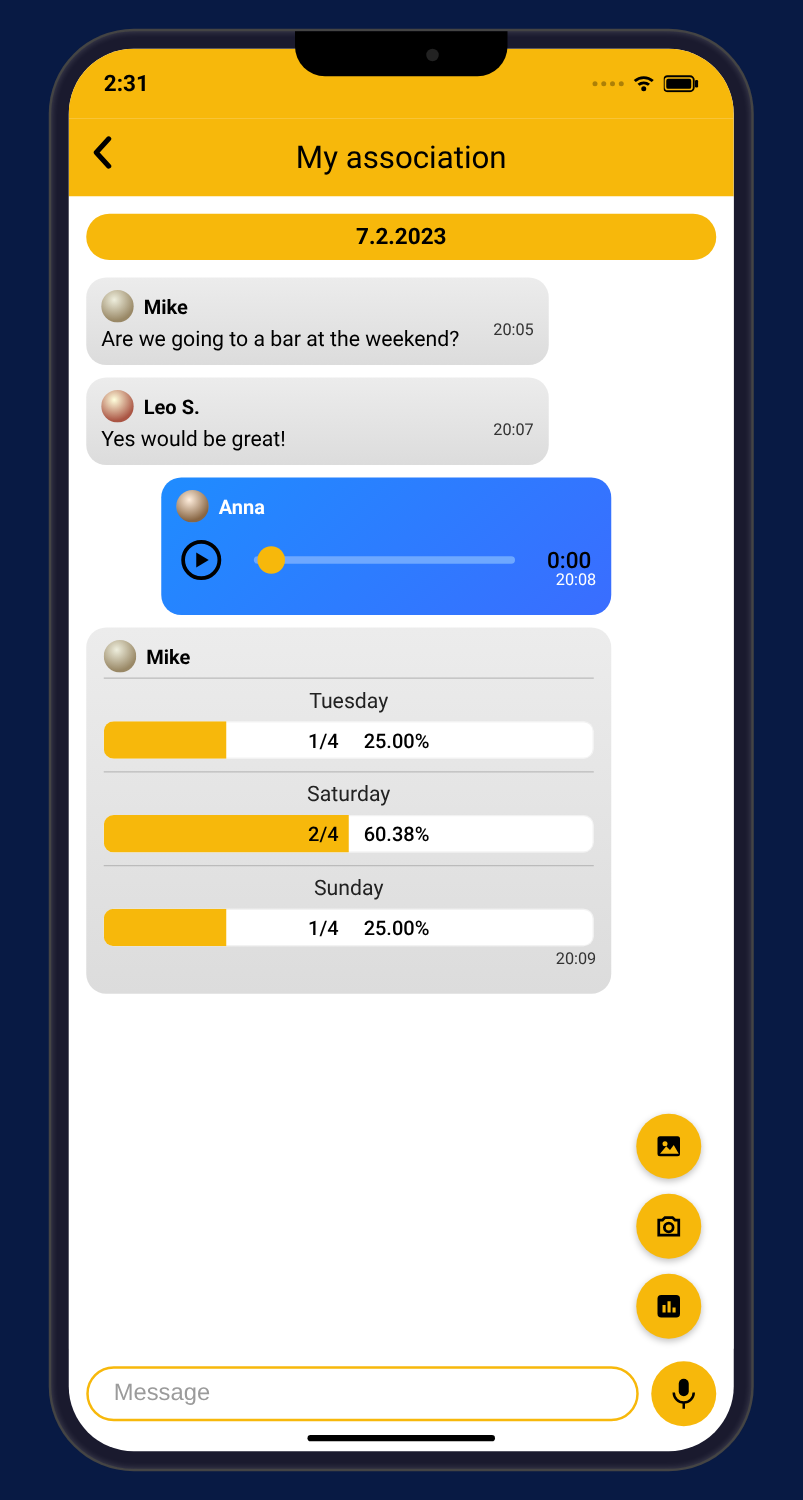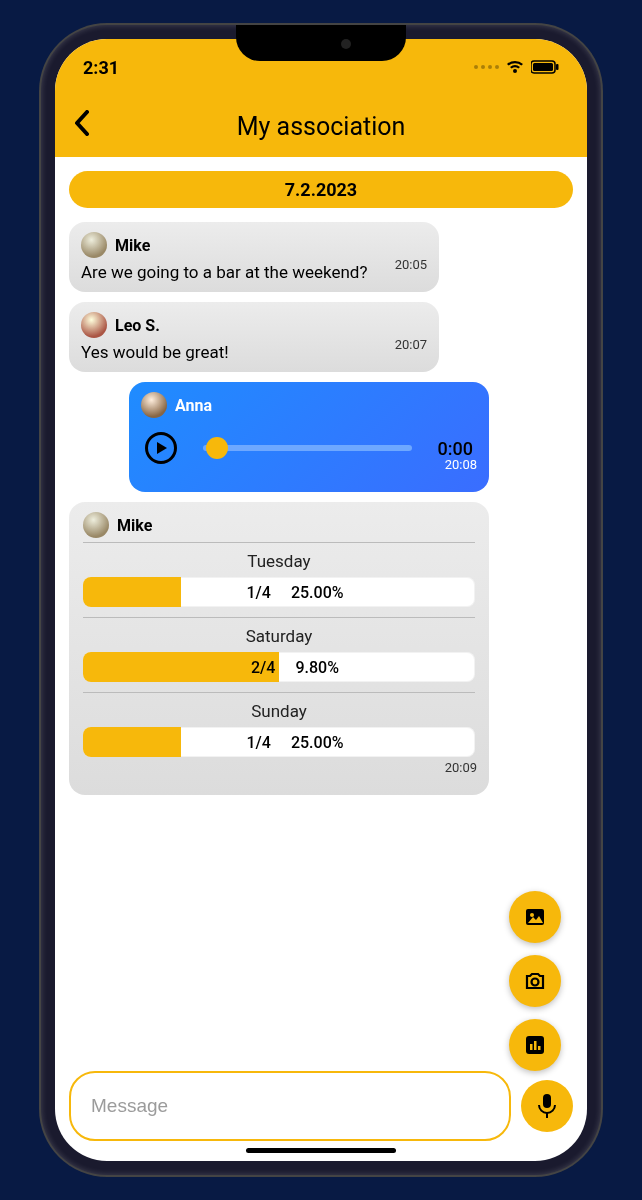--- a/index.html
+++ b/index.html
@@ -180,21 +180,21 @@
 .poll-bar-text {
   position:absolute; left:0; right:0; top:0; bottom:0;
   display:flex; align-items:center; justify-content:center;
   gap:20px; font-size:16px; color:#000; font-weight:500;padding-left:32px;
 }
 .bottom-bar {
   padding: 10px 14px 20px 14px;
   display:flex; align-items:center; gap:10px;
 }
 .msg-input {
-  flex:1; height:70px; border:2px solid #f7b80b;
+  flex:1; height:44px; border:2px solid #f7b80b;
   border-radius:26px; padding:0 20px; font-size:19px;
   outline:none;
 }
 .msg-input::placeholder { color:#9b9b9b; }
 .fab-stack {
   position:absolute; right:26px; bottom:90px;
   display:flex; flex-direction:column; gap:12px;
 }
 .fab {
   width:52px; height:52px; border-radius:50%;
@@ -305,21 +305,21 @@
             <span>25.00%</span>
           </div>
         </div>
 
         <div class="poll-divider"></div>
         <div class="poll-opt-label">Saturday</div>
         <div class="poll-bar">
           <div class="poll-fill" style="width:50%"></div>
           <div class="poll-bar-text">
             <span>2/4</span>
-            <span>9.80%</span>
+            <span>60.38%</span>
           </div>
         </div>
 
         <div class="poll-divider"></div>
         <div class="poll-opt-label">Sunday</div>
         <div class="poll-bar">
           <div class="poll-fill" style="width:25%"></div>
           <div class="poll-bar-text">
             <span>1/4</span>
             <span>25.00%</span>

